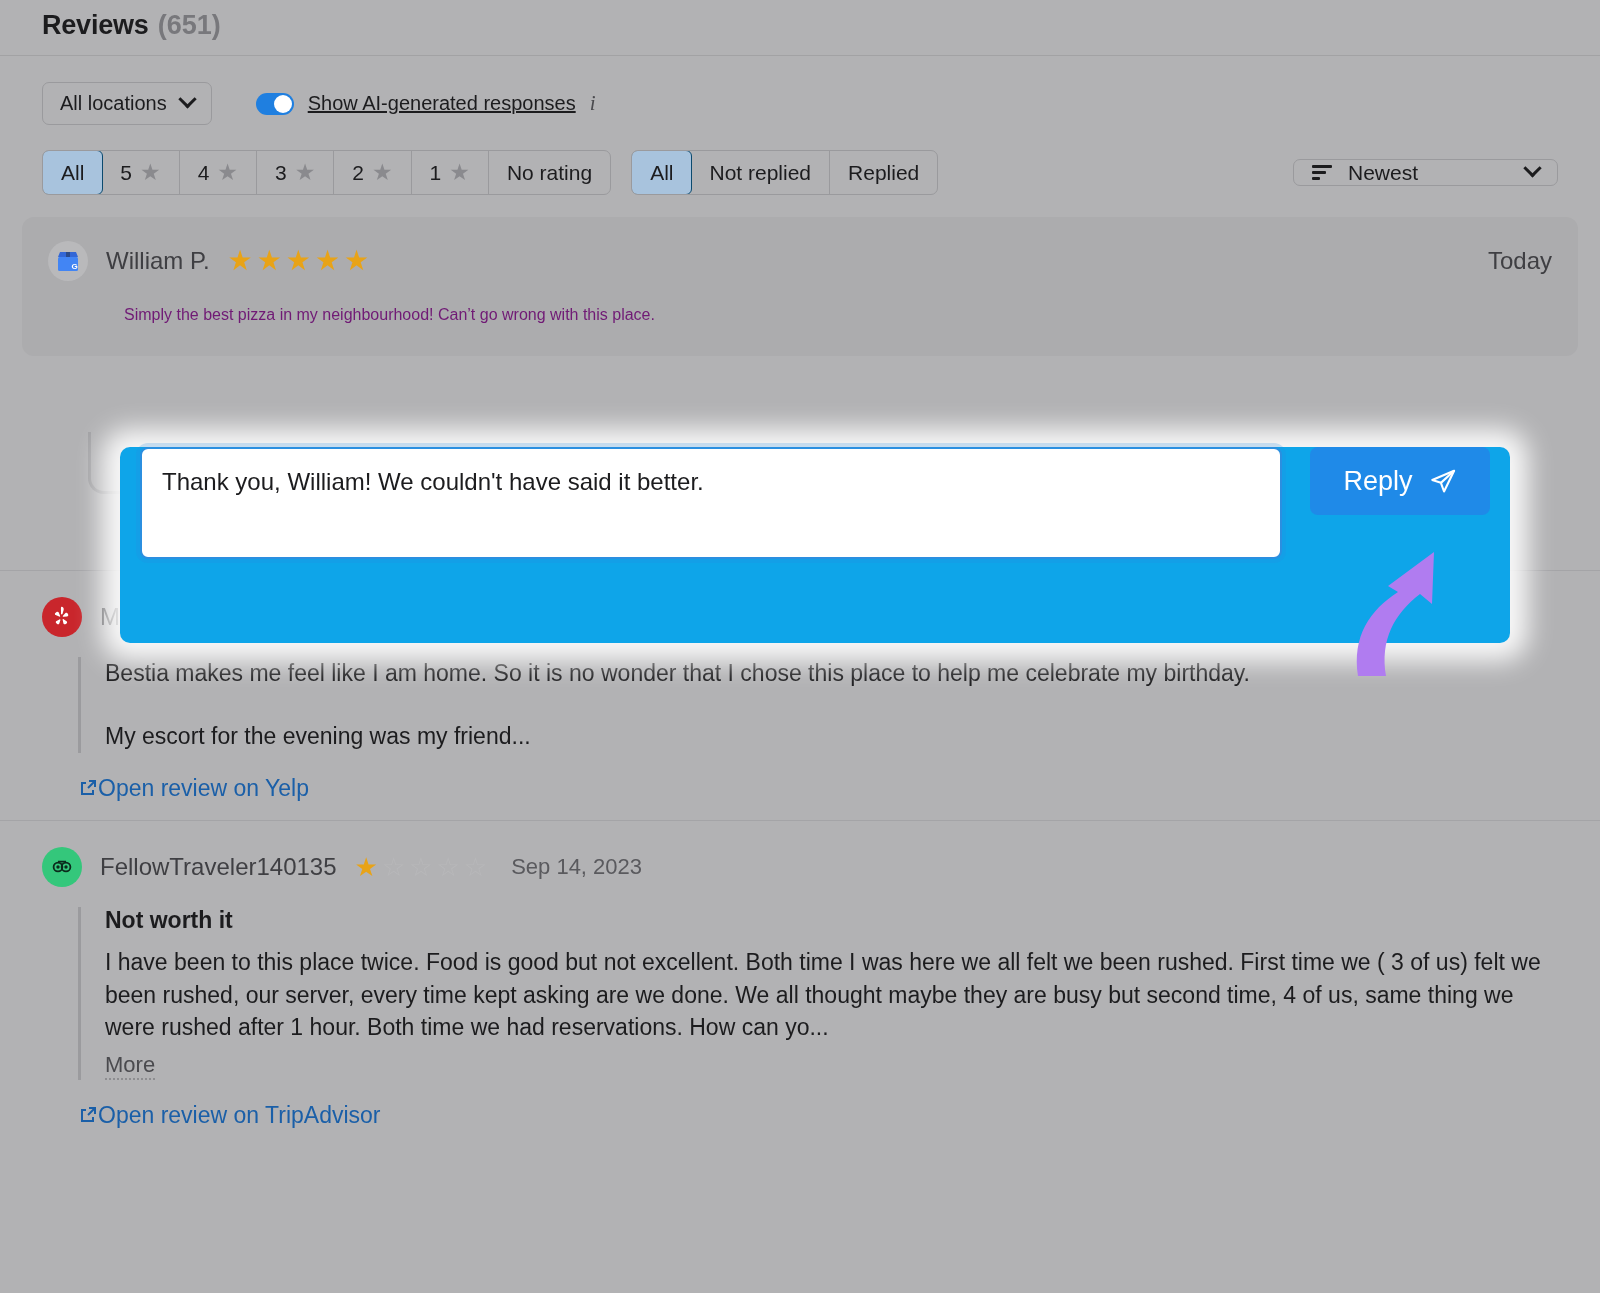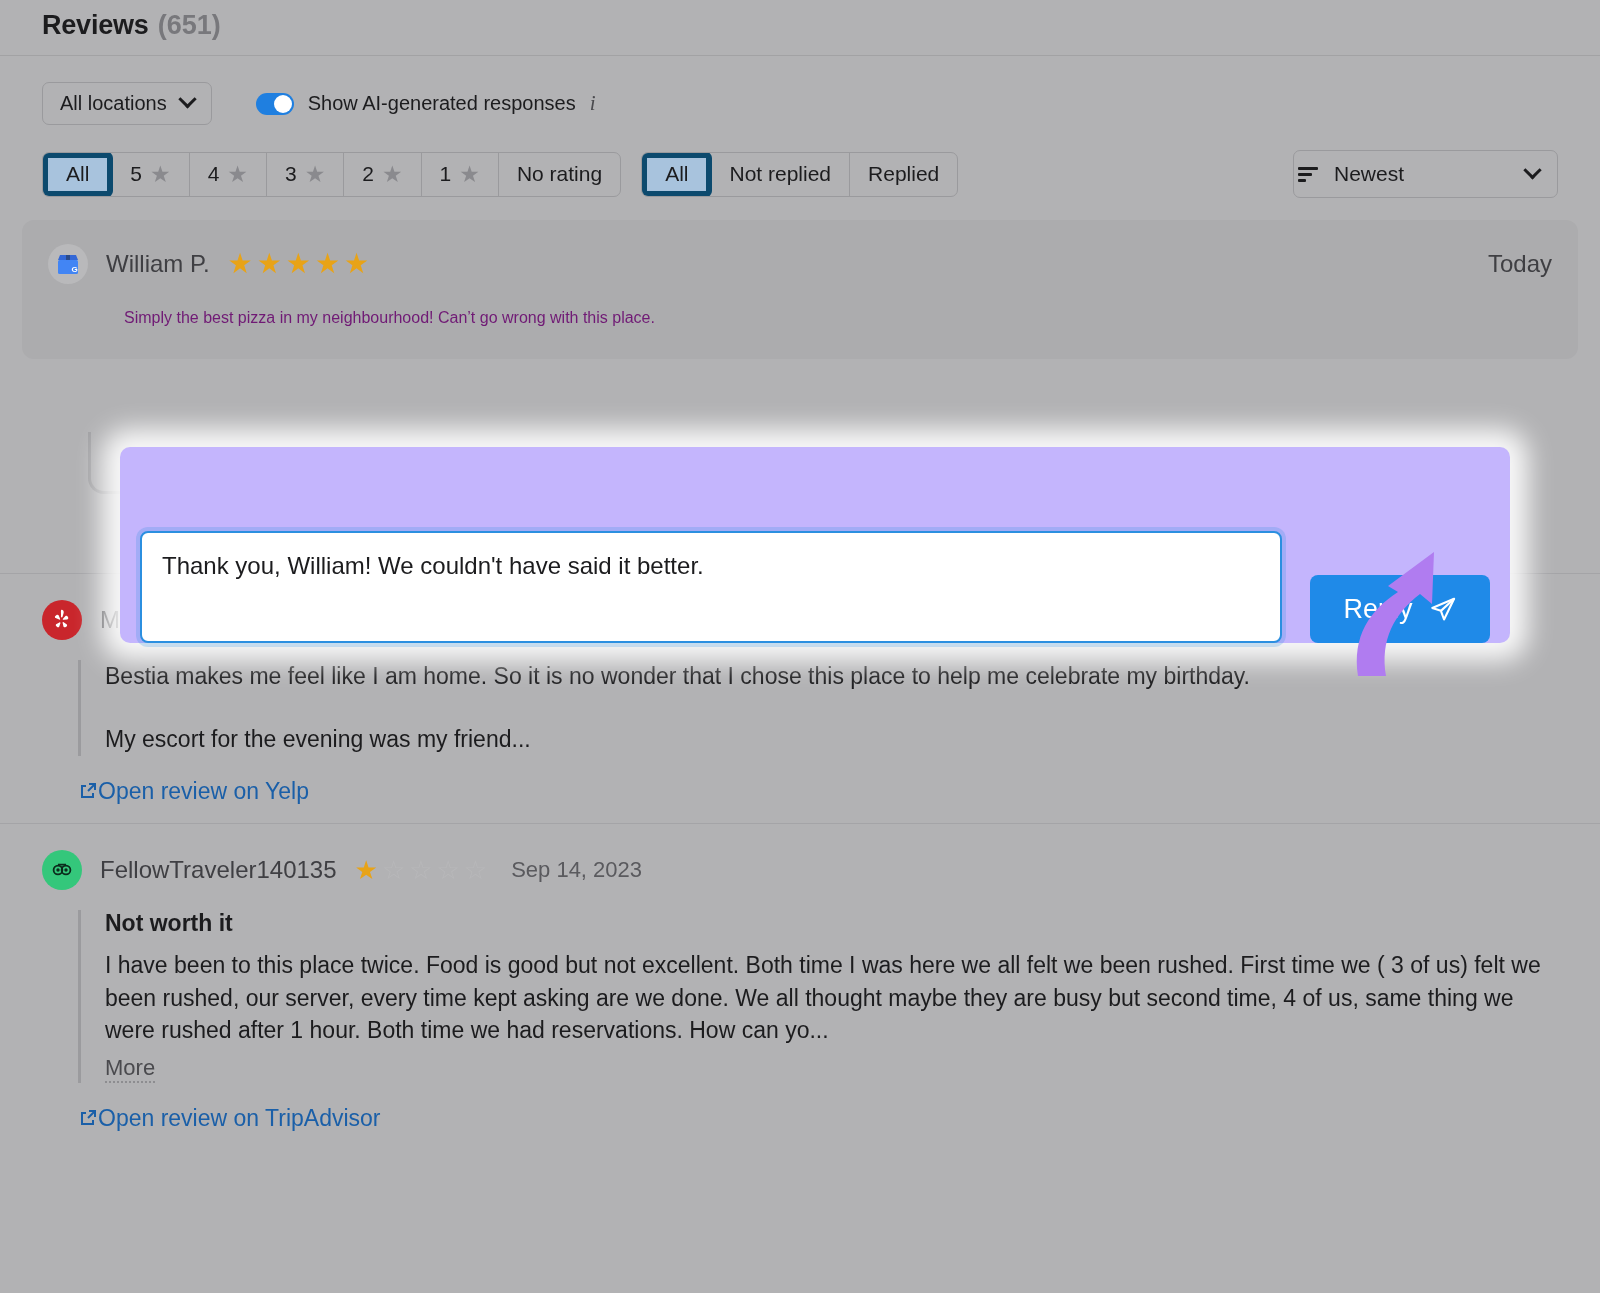--- a/index.html
+++ b/index.html
@@ -83,20 +83,21 @@
   .toggle .knob {
     position: absolute;
     right: 2px; top: 2px;
     width: 18px; height: 18px;
     border-radius: 50%;
     background: #ffffff;
   }
   .toggle-label {
     font-size: 20px;
     color: #1c1c1e;
+    text-decoration: underline;
   }
   .info-i {
     font-family: "Liberation Serif", serif;
     font-style: italic;
     font-size: 21px;
     color: #4a4a4e;
     cursor: pointer;
     user-select: none;
   }
 
@@ -123,35 +124,35 @@
     font-size: 21px;
     color: #1c1c1e;
     border-right: 1px solid #9a9a9d;
     cursor: pointer;
     background: transparent;
     white-space: nowrap;
   }
   .seg-btn:last-child { border-right: none; }
   .seg-btn.active {
     background: #a8c3dd;
-    border: 6px solid #0c4a6e;
+    border: 1px solid #0c4a6e;
     border-radius: 6px;
     margin: -1px;
   }
   .star-gray {
     color: #8a8a8e;
     font-size: 23px;
     line-height: 1;
   }
   .spacer { flex: 1; }
   .sort-dd {
-    height: 48px;
-    display: inline-flex;
-    align-items: center;
-    padding: 0 18px 0 4px;
+    height: 27px;
+    display: inline-flex;
+    align-items: center;
+    padding: 0 18px 0 18px;
     border: 1px solid #9a9a9d;
     border-radius: 7px;
     font-size: 21px;
     color: #1c1c1e;
     cursor: pointer;
     min-width: 265px;
     justify-content: flex-start;
     gap: 16px;
   }
   .sort-icon {
@@ -237,26 +238,26 @@
     z-index: 1;
   }
 
   
   .spotlight {
     position: absolute;
     left: 120px;
     top: 447px;
     width: 1390px;
     height: 196px;
-    background: #c4b5fd;
+    background: #0ea5e9;
     border-radius: 10px;
     box-shadow: 0 0 26px 18px rgba(255,255,255,0.92);
     z-index: 5;
     display: flex;
-    align-items: flex-end;
+    align-items: flex-start;
     padding: 0 20px;
     gap: 28px;
   }
   .reply-box {
     flex: 1;
     height: 112px;
     background: #ffffff;
     border: 2px solid #2b8fe0;
     border-radius: 8px;
     box-shadow: 0 0 0 4px rgba(43,143,224,0.22);

